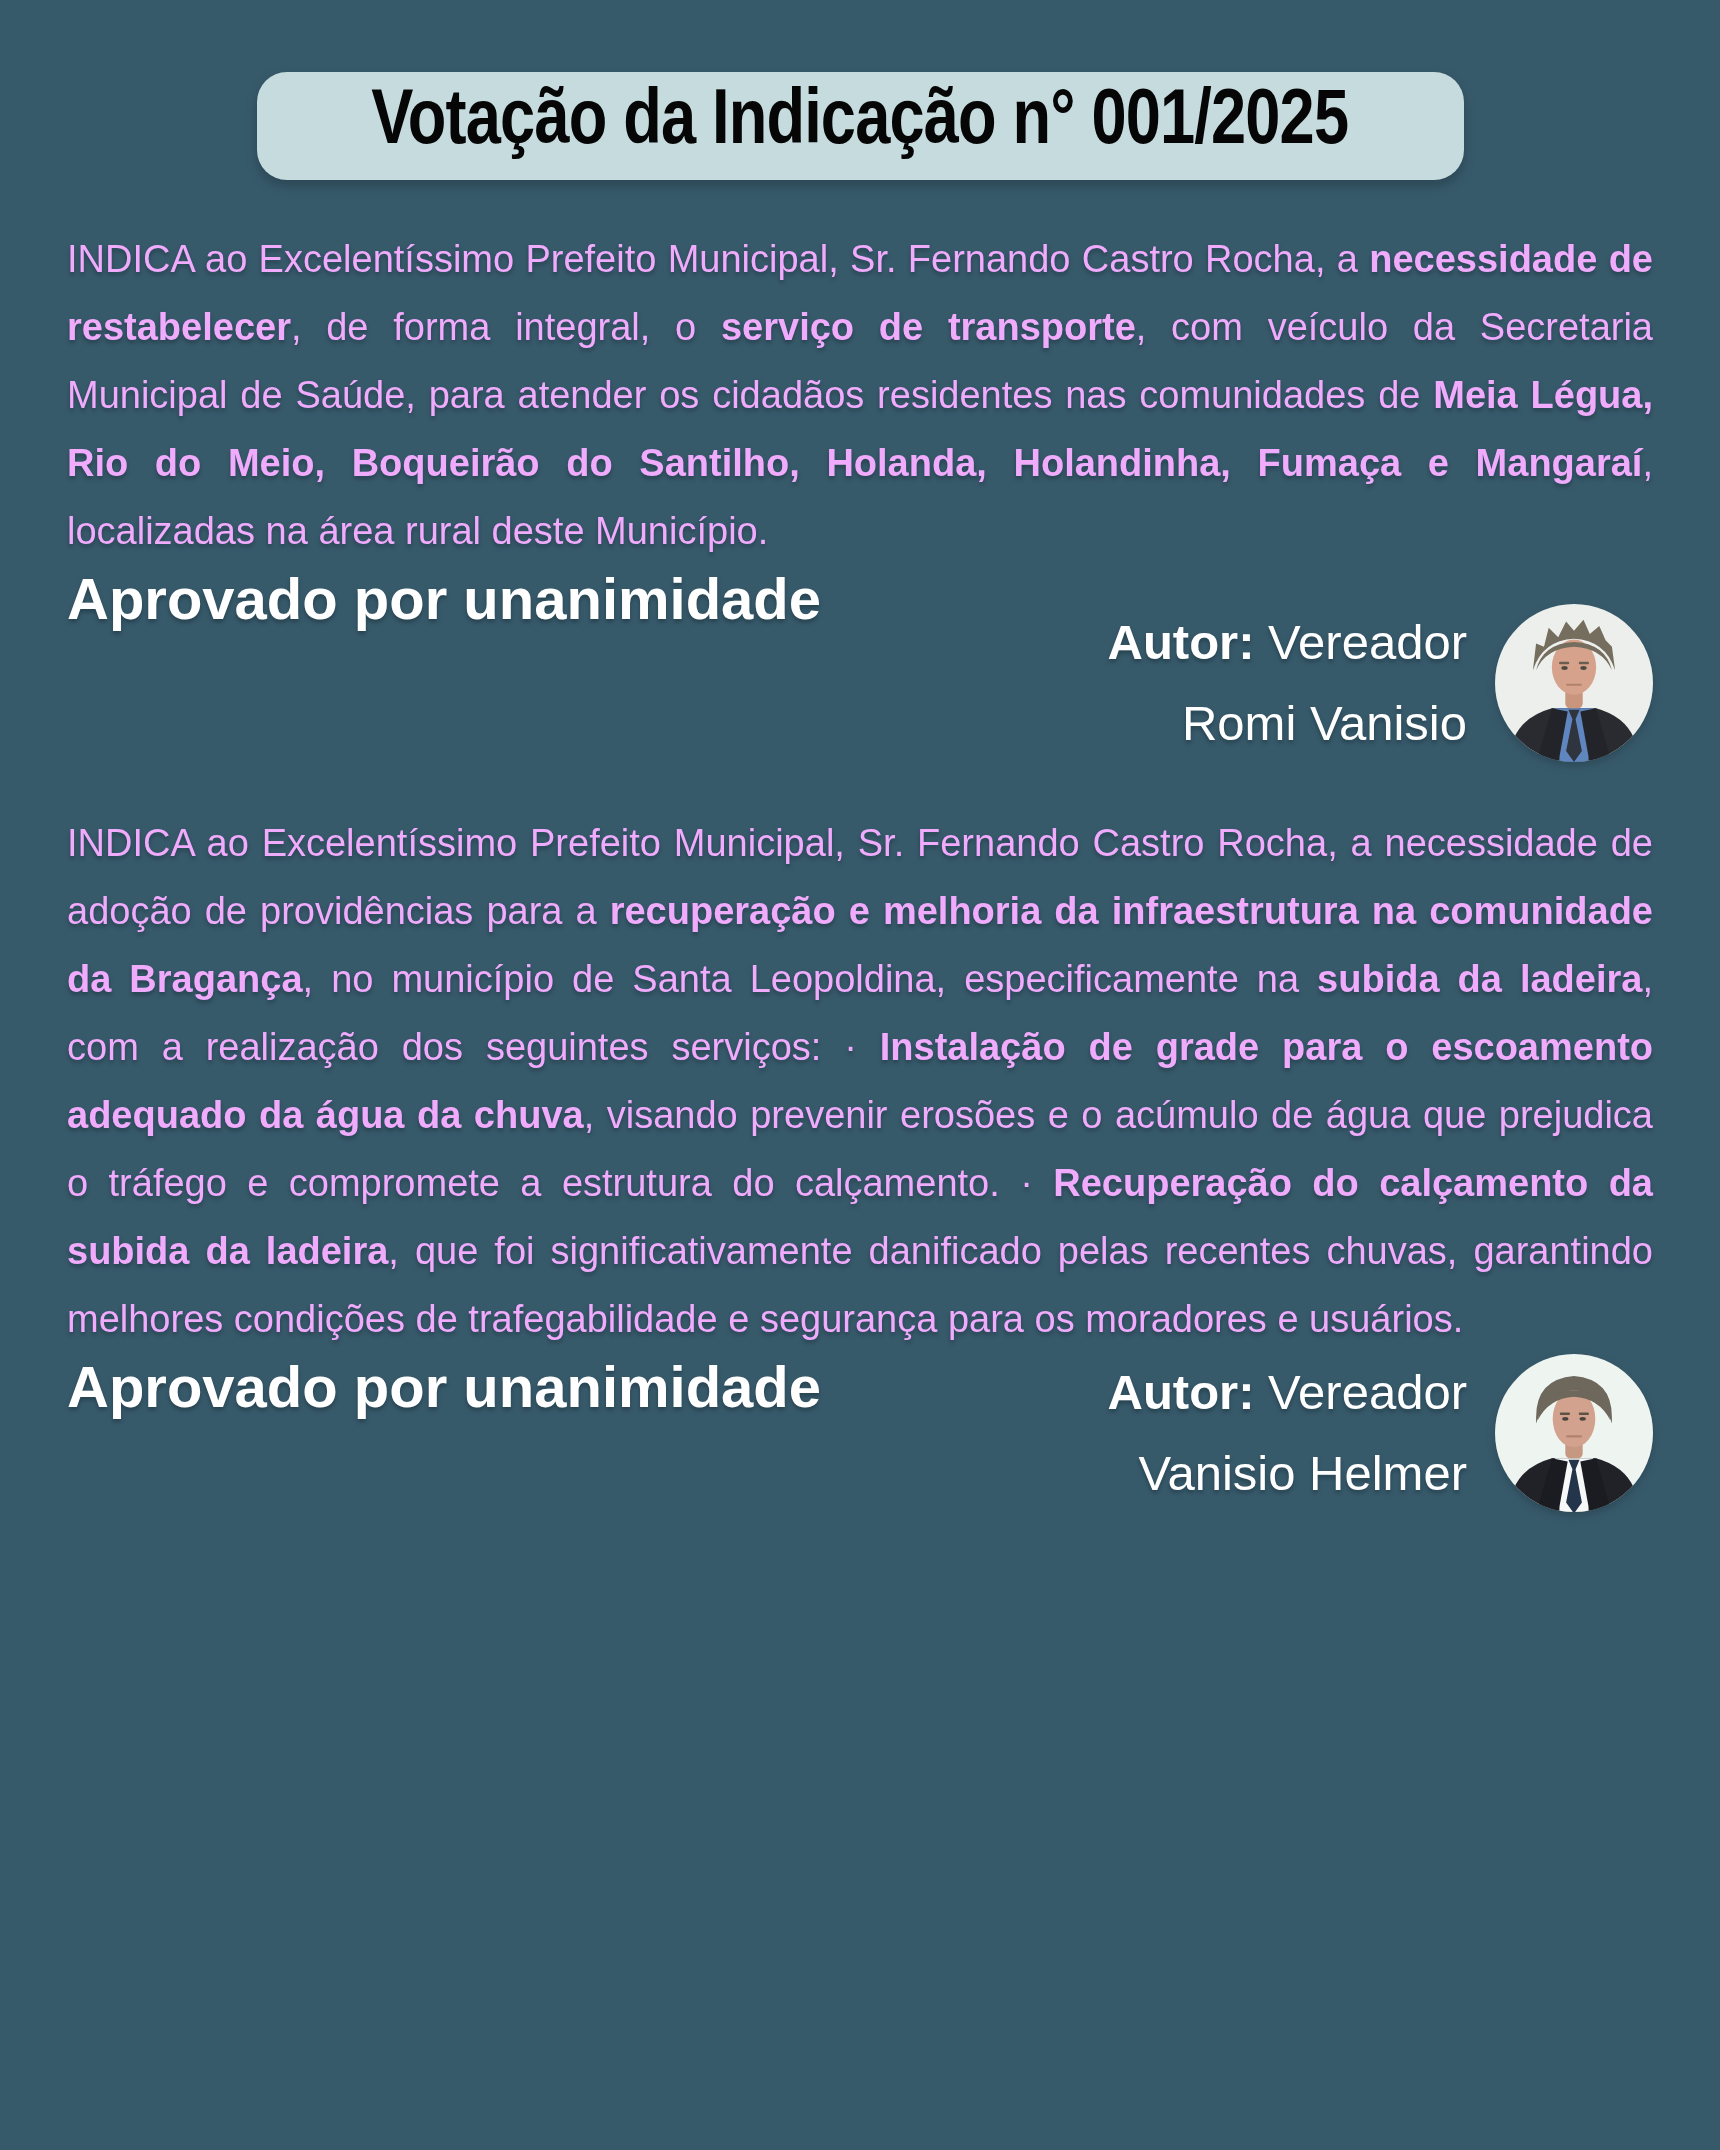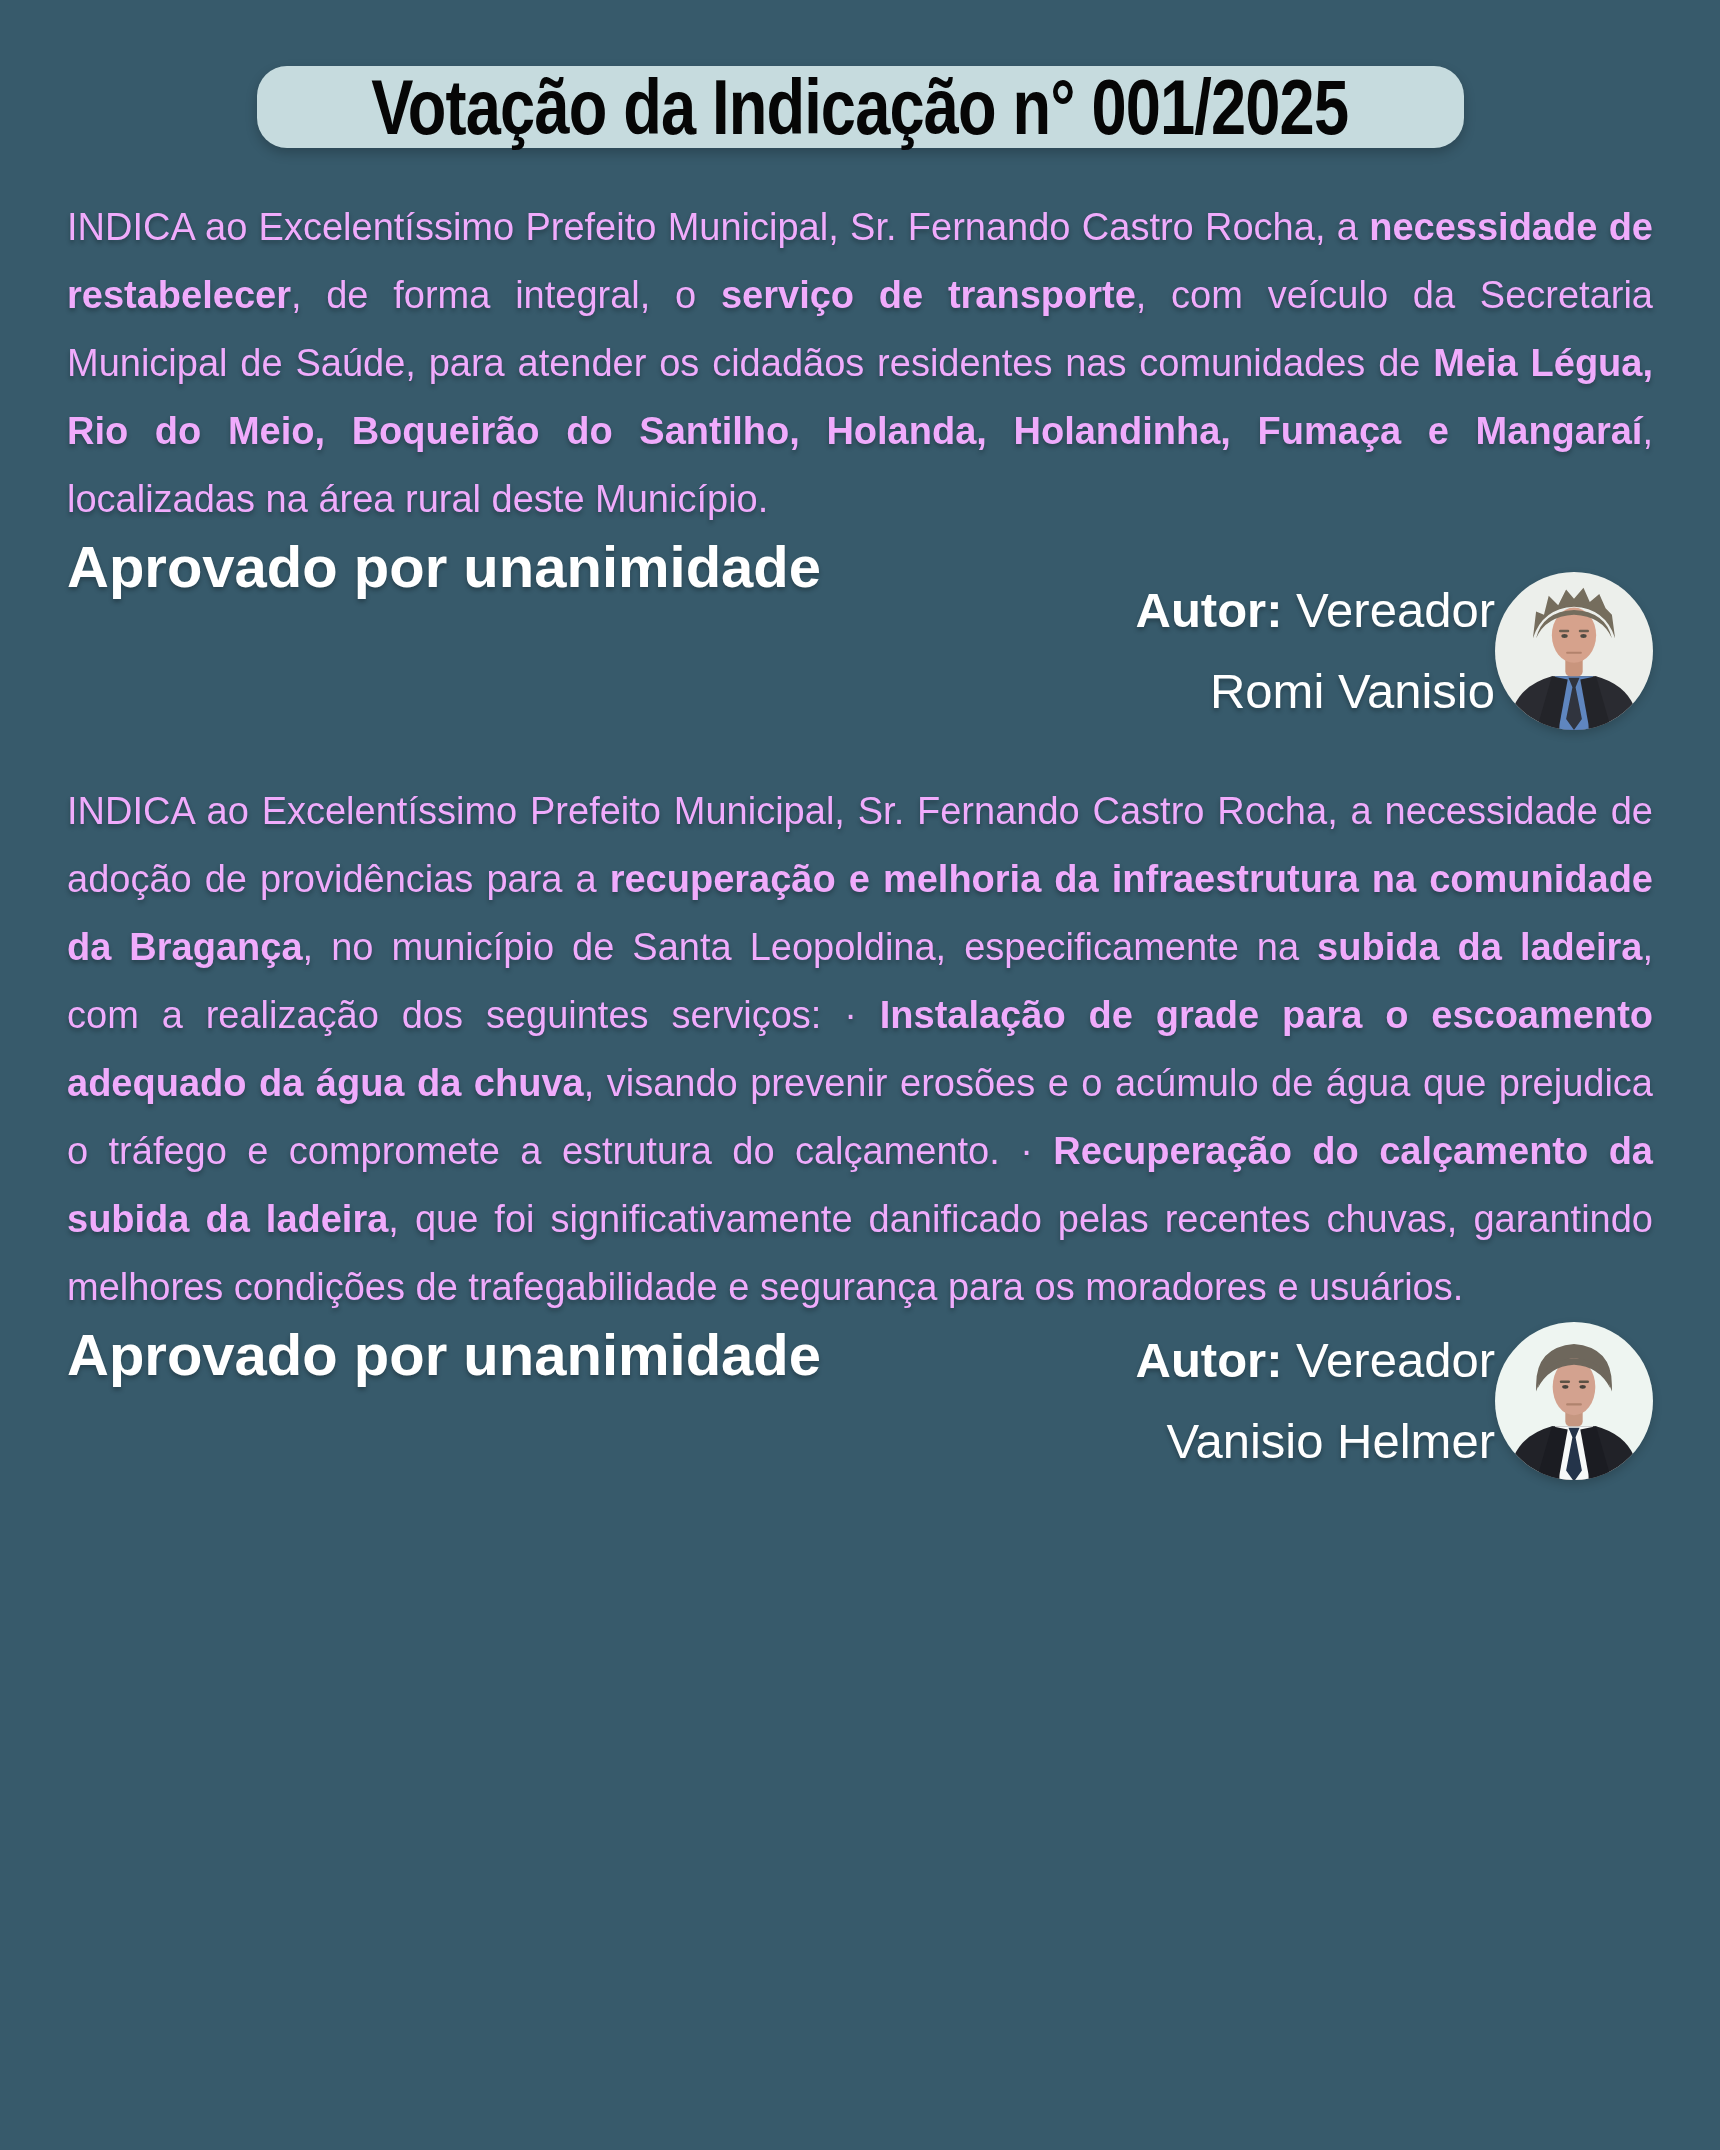--- a/index.html
+++ b/index.html
@@ -8,25 +8,25 @@
     background: #375A6B;
     overflow: hidden;
     font-family: "Liberation Sans", "DejaVu Sans", sans-serif;
   }
   .page {
     box-sizing: border-box;
     width: 1720px; height: 2151px;
     padding: 60px 67px 0 67px;
   }
   .badge {
-    width: 1207px; height: 82px;
-    margin: 6px auto;
+    width: 1207px; height: 108px;
+    margin: 12px auto;
     background: #C6DBDE;
     border-radius: 30px;
-    display: flex; align-items: center; justify-content: center;
+    display: flex; align-items: flex-start; justify-content: center;
     box-shadow: 0 5.1px 11.2px rgba(0,0,0,0.22);
   }
   .badge-text {
     font-size: 77px;
     font-weight: 700;
     letter-spacing: -1px;
     white-space: nowrap;
     color: #060606;
     transform: scaleX(0.82);
     transform-origin: center;
@@ -46,20 +46,21 @@
     font-size: 58px;
     line-height: 68px;
     font-weight: 700;
     text-align: left;
     text-shadow: 0 3.1px 4.6px rgba(8,20,27,0.35);
   }
   .author-row {
     display: flex;
     justify-content: flex-end;
     align-items: center;
+    gap: 28px;
   }
   .author-row.first  { margin-top: -31px; }
   .author-row.second { margin-top: -69px; }
   .author-text {
     text-align: right;
     color: #FFFFFF;
     font-size: 49px;
     line-height: 81px;
     text-shadow: 0 3.1px 4.6px rgba(8,20,27,0.35);
   }

